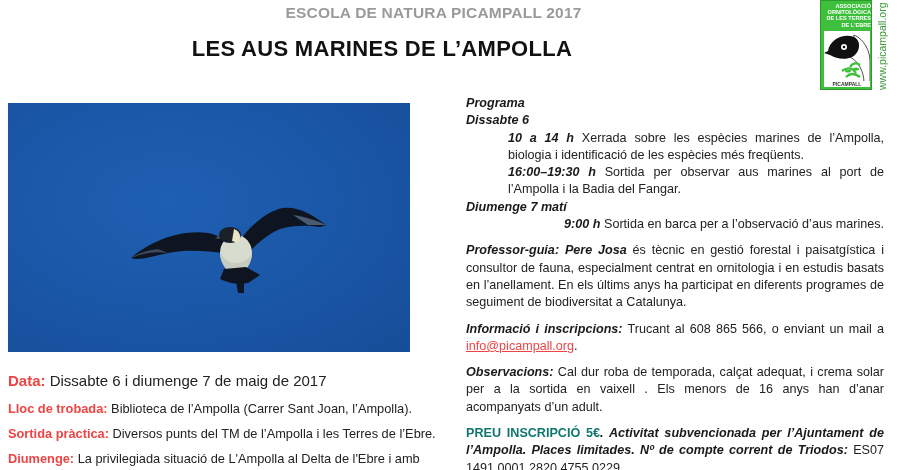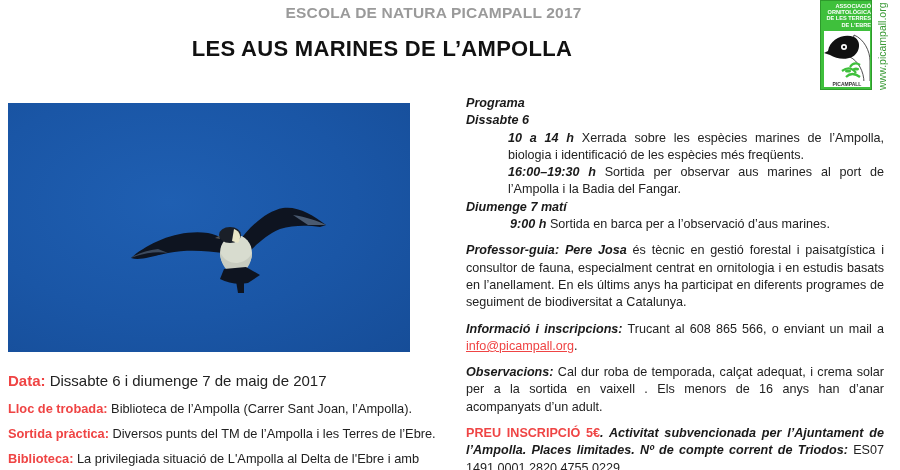--- a/index.html
+++ b/index.html
@@ -53,25 +53,25 @@
     .left-col { position: absolute; left: 8px; top: 372px; width: 440px; }
     .left-col p { white-space: nowrap; }
     .p-date { font-size: 15px; margin-bottom: 12px; color: #222; }
     .p-small { font-size: 12.8px; margin-bottom: 10px; color: #222; }
     .b { font-weight: bold; color: #ef4444; }
 
     
     .right-col { position: absolute; left: 466px; top: 95px; width: 418px; font-size: 12.6px; line-height: 17.3px; color: #222; }
     .right-col .h { font-weight: bold; color: #1a1a1a; font-style: italic; }
     .indent { padding-left: 42px; text-align: justify; }
-    .indent2 { padding-left: 44px; }
+    .indent2 { padding-left: 44px; text-align: right; }
     .just { text-align: justify; }
     .gap { height: 9px; }
     .link { color: #ef4444; text-decoration: underline; }
-    .red { color: #ef4444; font-weight: bold; }
+    .red { color: #0f766e; font-weight: bold; }
   </style>
 </head>
 <body>
 
 <div class="subtitle">ESCOLA DE NATURA PICAMPALL 2017</div>
 <div class="title">LES AUS MARINES DE L’AMPOLLA</div>
 
 <div class="logo">
   <div class="logo-box">
     <div class="logo-text">
@@ -114,21 +114,21 @@
 
     <path d="M216 166 L 212 176 C 220 180, 230 182, 240 180 L 252 172 L 238 164 Z" fill="#0e1420"></path>
     <path d="M228 178 L 230 190 L 236 190 L 236 178 Z" fill="#0e1420"></path>
   </svg>
 </div>
 
 <div class="left-col">
   <p class="p-date"><span class="b">Data:</span><span> Dissabte 6 i diumenge 7 de maig de 2017</span></p>
   <p class="p-small"><span class="b">Lloc de trobada:</span><span> Biblioteca de l’Ampolla (Carrer Sant Joan, l’Ampolla).</span></p>
   <p class="p-small"><span class="b">Sortida pràctica:</span><span> Diversos punts del TM de l’Ampolla i les Terres de l’Ebre.</span></p>
-  <p class="p-small"><span class="b">Biblioteca:</span><span> La privilegiada situació de L'Ampolla al Delta de l'Ebre i amb</span></p>
+  <p class="p-small"><span class="b">Diumenge:</span><span> La privilegiada situació de L'Ampolla al Delta de l'Ebre i amb</span></p>
 </div>
 
 <div class="right-col">
   <div class="h">Programa</div>
   <div class="h">Dissabte 6</div>
   <div class="indent"><span class="h">10 a 14 h</span><span> Xerrada sobre les espècies marines de l’Ampolla, biologia i identificació de les espècies més freqüents.</span></div>
   <div class="indent"><span class="h">16:00–19:30 h</span><span> Sortida per observar aus marines al port de l’Ampolla i la Badia del Fangar.</span></div>
   <div class="h">Diumenge 7 matí</div>
   <div class="indent2"><span class="h">9:00 h</span><span> Sortida en barca per a l’observació d’aus marines.</span></div>
 

